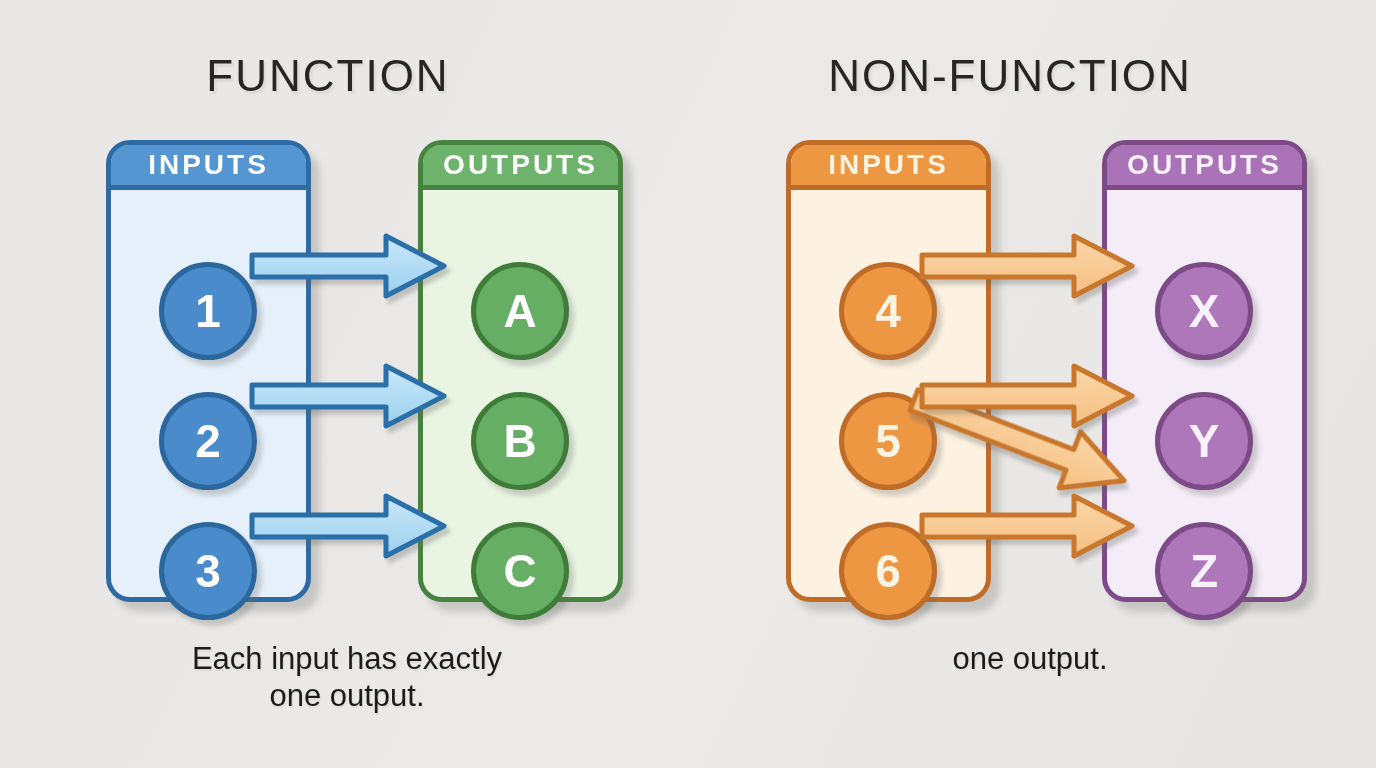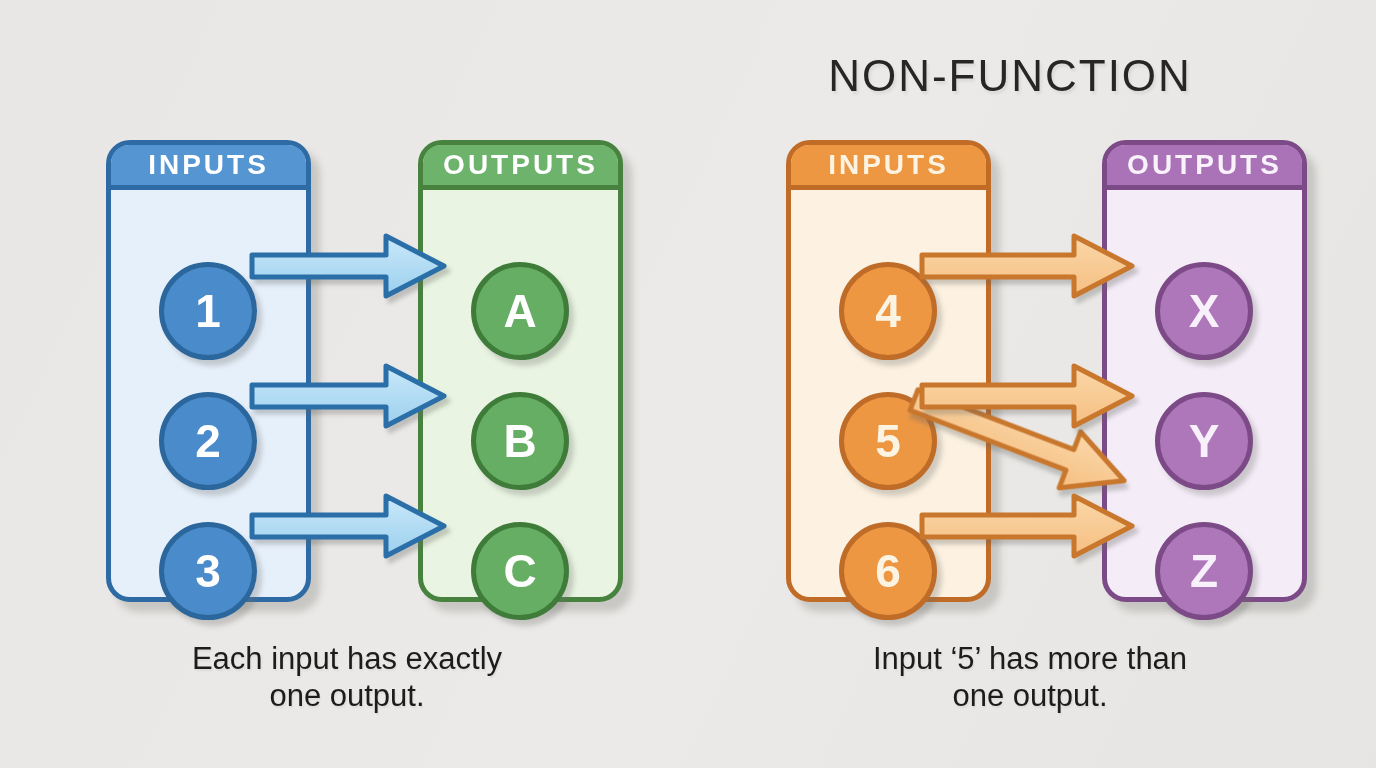--- a/index.html
+++ b/index.html
@@ -46,20 +46,21 @@
   .caption{position:absolute;top:640px;font-size:31px;line-height:37px;font-weight:400;
            color:#1c1c1c;text-align:center;text-shadow:1px 2px 2px rgba(0,0,0,0.06);}
   #caption-left{left:88px;width:518px;}
   #caption-right{left:770px;width:520px;}
 </style>
 </head>
 <body>
 
 <div id="stage">
 
+  <div id="title-left" class="title">FUNCTION</div>
   <div id="title-right" class="title">NON-FUNCTION</div>
 
   <div id="panel-fn-inputs" class="panel">
     <div class="panel-header">INPUTS</div>
     <div class="panel-body">
       <div class="node row0">1</div>
       <div class="node row1">2</div>
       <div class="node row2">3</div>
     </div>
   </div>
@@ -113,17 +114,16 @@
     <polygon class="arrow arrow-orange" points="922,255 1074,255 1074,236 1132,266 1074,296 1074,277 922,277"></polygon>
     <polygon class="arrow arrow-orange" points="922,385 1074,385 1074,366 1132,396 1074,426 1074,407 922,407"></polygon>
     <polygon class="arrow arrow-orange" points="922,515 1074,515 1074,496 1132,526 1074,556 1074,537 922,537"></polygon>
   </svg>
 
   <div id="caption-left" class="caption">
     <div>Each input has exactly</div>
     <div>one output.</div>
   </div>
   <div id="caption-right" class="caption">
-    <div>Input ‘5’ has more than</div>
     <div>one output.</div>
   </div>
 
 </div>
 
 </body></html>

